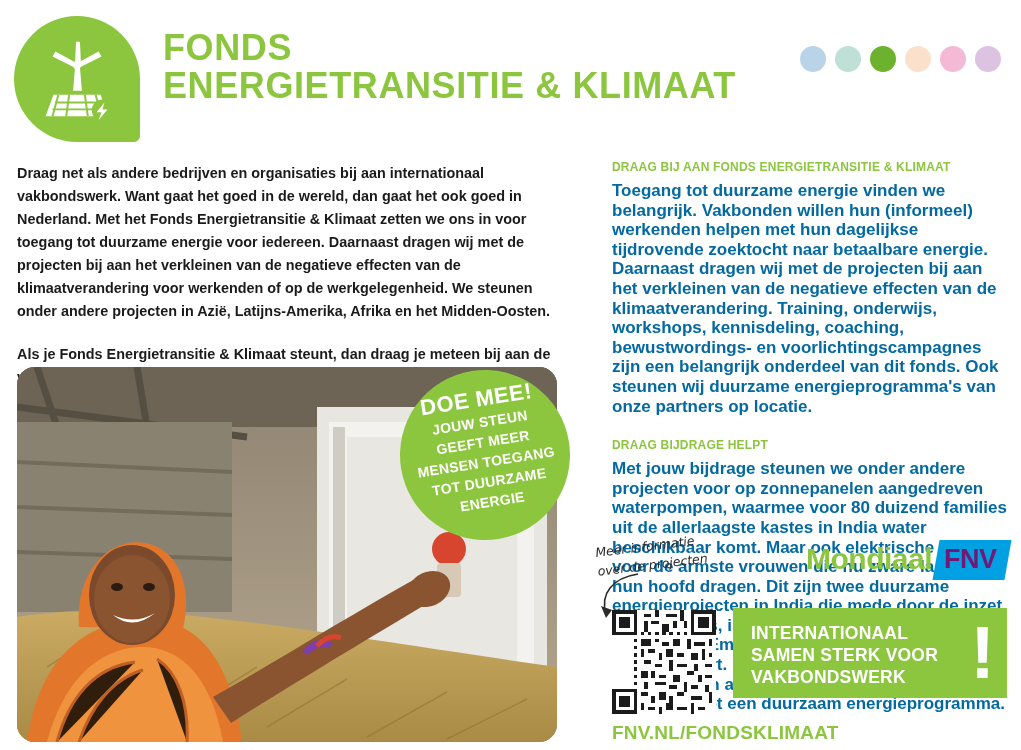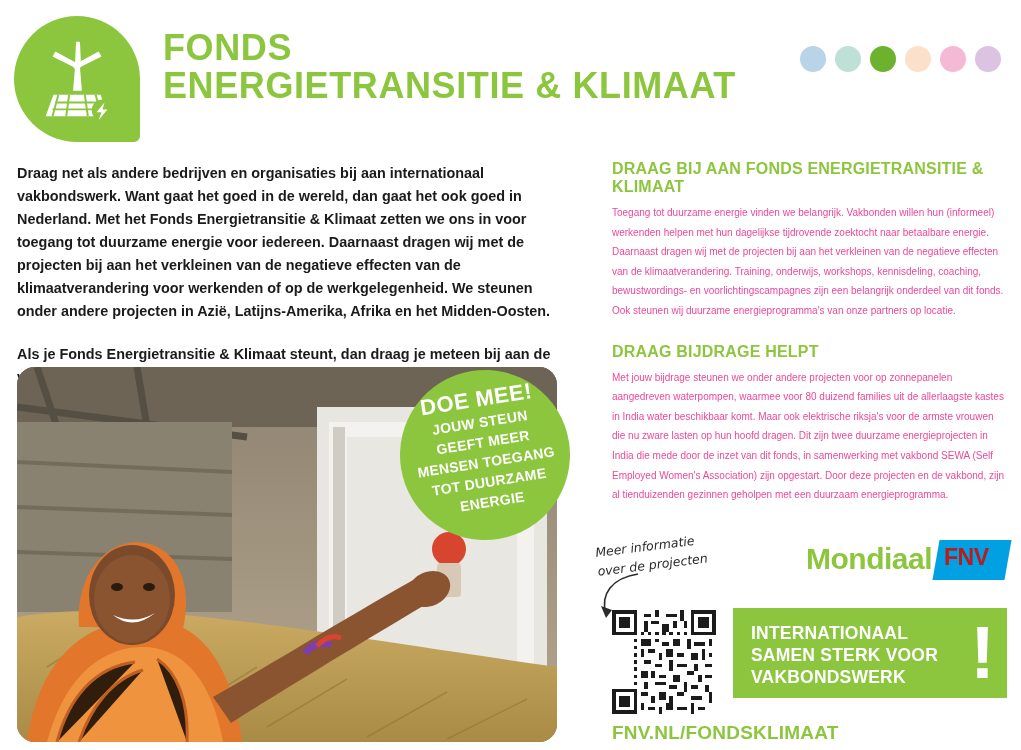--- a/index.html
+++ b/index.html
@@ -126,28 +126,29 @@
 
   
   .right-col {
     position: absolute;
     left: 612px; top: 160px;
     width: 395px;
   }
   .r-head {
     color: #8cc63e;
     font-weight: bold;
-    font-size: 16px;
+    font-size: 12px;
     letter-spacing: 0.2px;
     margin-bottom: 7px;
   }
   .r-body {
-    color: #ec4899;
-    font-size: 10px;
+    color: #0369a1;
+    font-size: 17px;
     line-height: 19.6px;
+    font-weight: bold;
   }
   .r-block2 { margin-top: 22px; }
 
   
   .handwrite {
     position: absolute;
     left: 596px; top: 535px;
     width: 130px;
     color: #2b2b2b;
     font-size: 12.5px;
@@ -185,22 +186,22 @@
   .fnv-box {
     position: absolute;
     left: 130px; top: 0px;
     width: 72px; height: 40px;
     background: #00a0e3;
     transform: skewX(-10deg);
   }
   .fnv-text {
     position: absolute;
     left: 138px; top: 4px;
-    color: #b91c1c;
-    font-size: 23px;
+    color: #701a75;
+    font-size: 27px;
     font-weight: bold;
     letter-spacing: -0.5px;
   }
 
   .green-cta {
     position: absolute;
     left: 733px; top: 608px;
     width: 274px; height: 90px;
     background: #8cc63e;
   }

